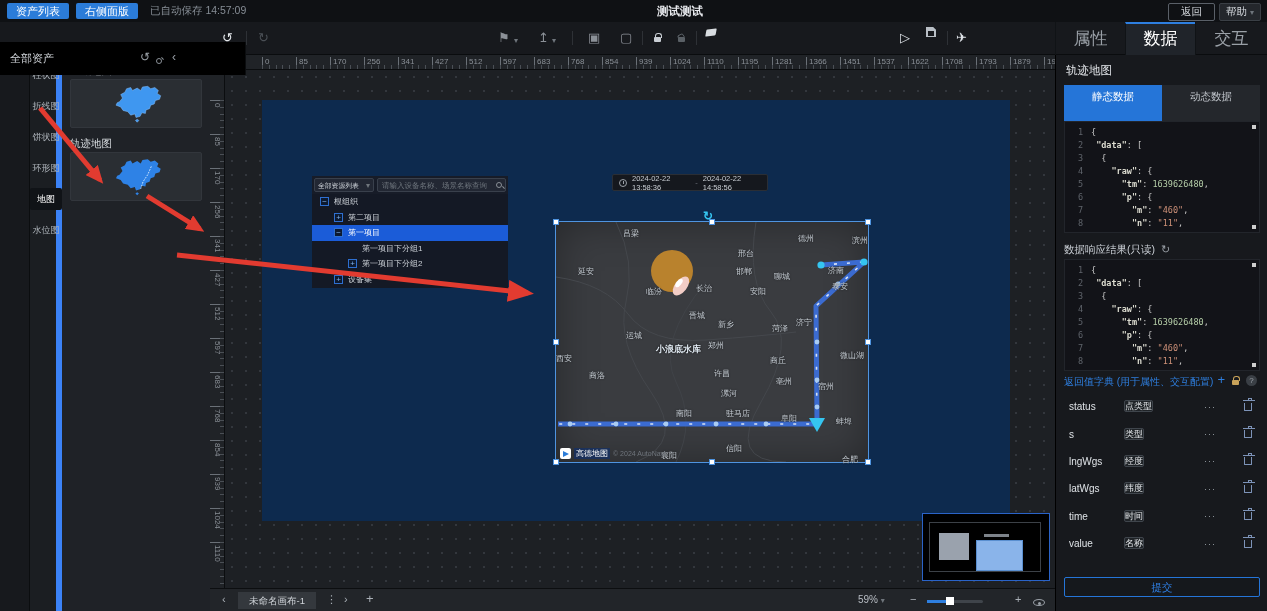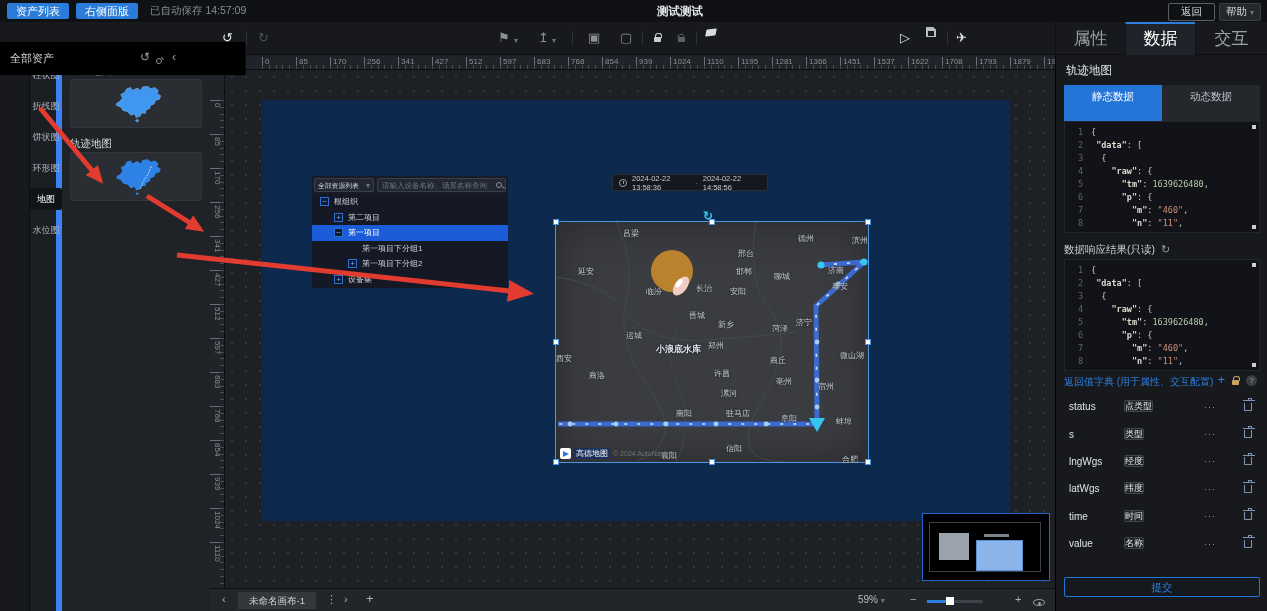--- a/index.html
+++ b/index.html
@@ -441,21 +441,21 @@
         <span class="city" style="left: 22px; top: 44px;">延安</span>
         <span class="city" style="left: 242px; top: 11px;">德州</span>
         <span class="city" style="left: 296px; top: 13px;">滨州</span>
         <span class="city" style="left: 182px; top: 26px;">邢台</span>
         <span class="city" style="left: 180px; top: 44px;">邯郸</span>
         <span class="city" style="left: 218px; top: 49px; text-align: center;">聊城</span>
         <span class="city" style="left: 272px; top: 43px;">济南</span>
         <span class="city" style="left: 276px; top: 59px;">泰安</span>
         <span class="city" style="left: 90px; top: 64px;">临汾</span>
         <span class="city" style="left: 140px; top: 61px;">长治</span>
-        <span class="city" style="left: 174px; top: 64px;">安阳</span>
+        <span class="city" style="left: 194px; top: 64px;">安阳</span>
         <span class="city" style="left: 133px; top: 88px;">晋城</span>
         <span class="city" style="left: 162px; top: 97px;">新乡</span>
         <span class="city" style="left: 216px; top: 101px;">菏泽</span>
         <span class="city" style="left: 240px; top: 95px;">济宁</span>
         <span class="city" style="left: 70px; top: 108px;">运城</span>
         <span class="city" style="left: 152px; top: 118px;">郑州</span>
         <span class="city" style="left: 214px; top: 133px;">商丘</span>
         <span class="city" style="left: 284px; top: 128px;">微山湖</span>
         <span class="city" style="left: 0px; top: 131px;">西安</span>
         <span class="city" style="left: 33px; top: 148px;">商洛</span>

